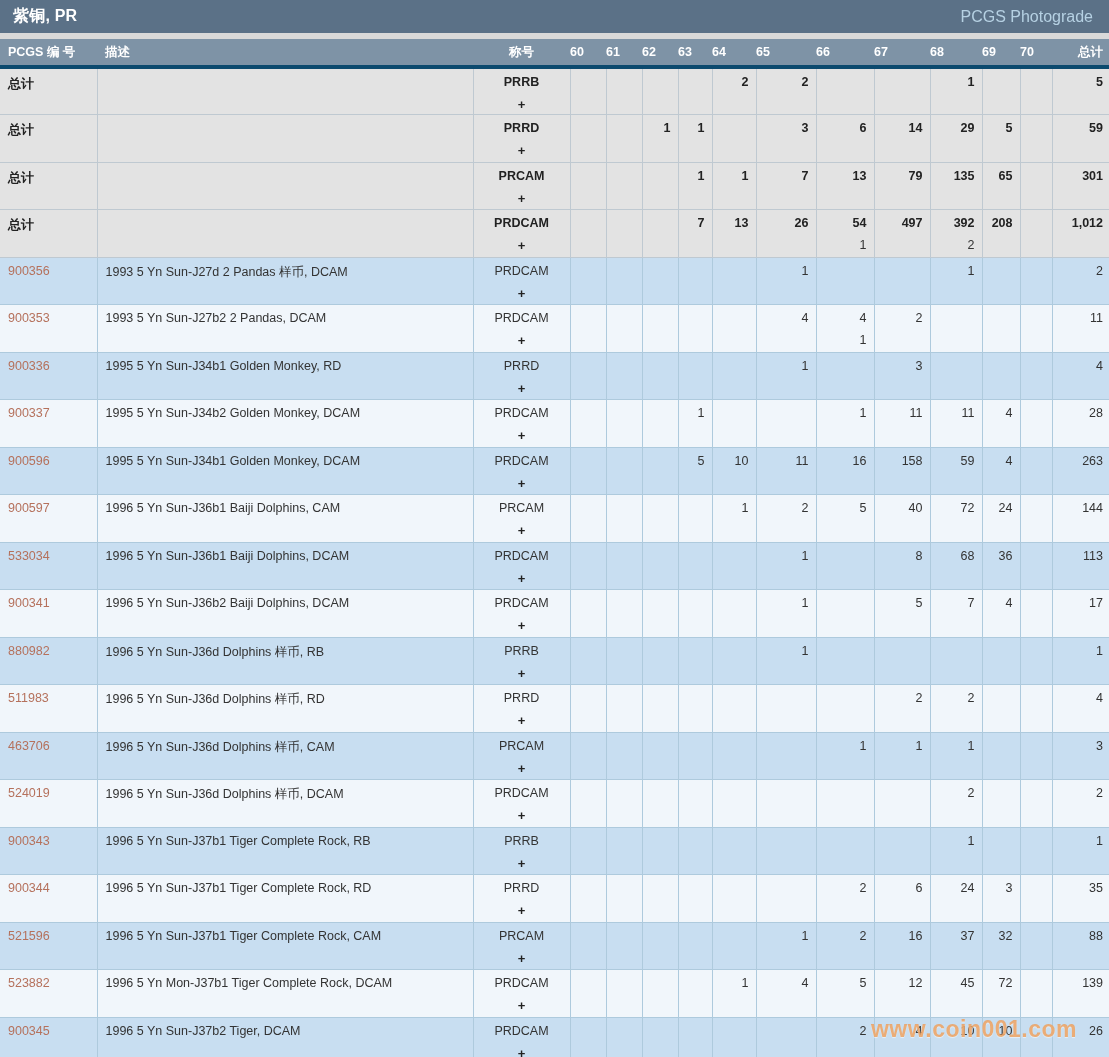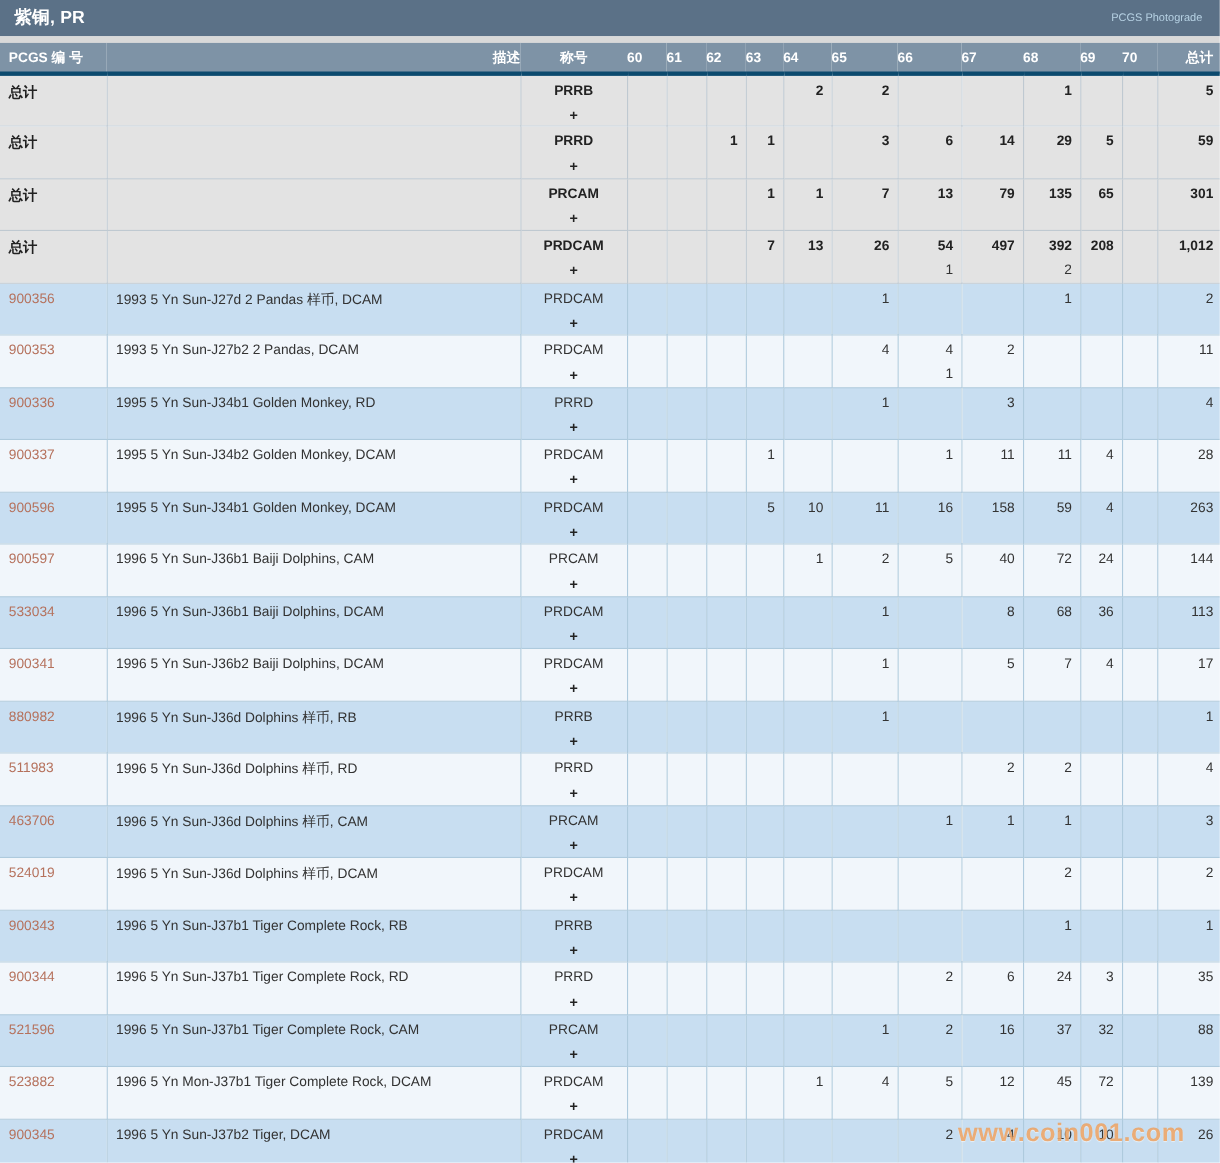--- a/index.html
+++ b/index.html
@@ -12,33 +12,33 @@
     background:#ffffff;
   }
   
   .topbar {
     height:33px;
     background:#5b7187;
     display:flex; align-items:center; justify-content:space-between;
     padding:0 16px 0 13px;
   }
   .topbar h1 { color:#ffffff; font-size:16px; font-weight:bold; letter-spacing:0.2px; }
-  .brand-link { color:#b6d1e3; font-size:10px; text-decoration:none; cursor:pointer; }
+  .brand-link { color:#b6d1e3; font-size:16px; text-decoration:none; cursor:pointer; }
   .topbar-sep { height:6px; background:#d9d9d9; }
   
   table { border-collapse:collapse; table-layout:fixed; width:1109px; }
   thead th {
     background:#7e93a6; color:#ffffff;
     font-size:12.5px; font-weight:bold;
     height:28px; vertical-align:middle;
     border-bottom:4px solid #0c4a6e;
     white-space:nowrap;
   }
   th.h-pcgs  { text-align:left; padding-left:8px; }
-  th.h-desc  { text-align:right; padding-left:8px; }
+  th.h-desc  { text-align:left; padding-left:8px; }
   th.h-desig { text-align:center; }
   th.h-grade { text-align:left; padding-right:7px; }
   th.h-total { text-align:right; padding-right:6px; }
   tbody tr { height:47.5px; }
   tbody td {
     vertical-align:top;
     border-right:1px solid #aecadd;
     border-bottom:1px solid #aecadd;
     font-size:12.5px; color:#333333;
     overflow:hidden;

